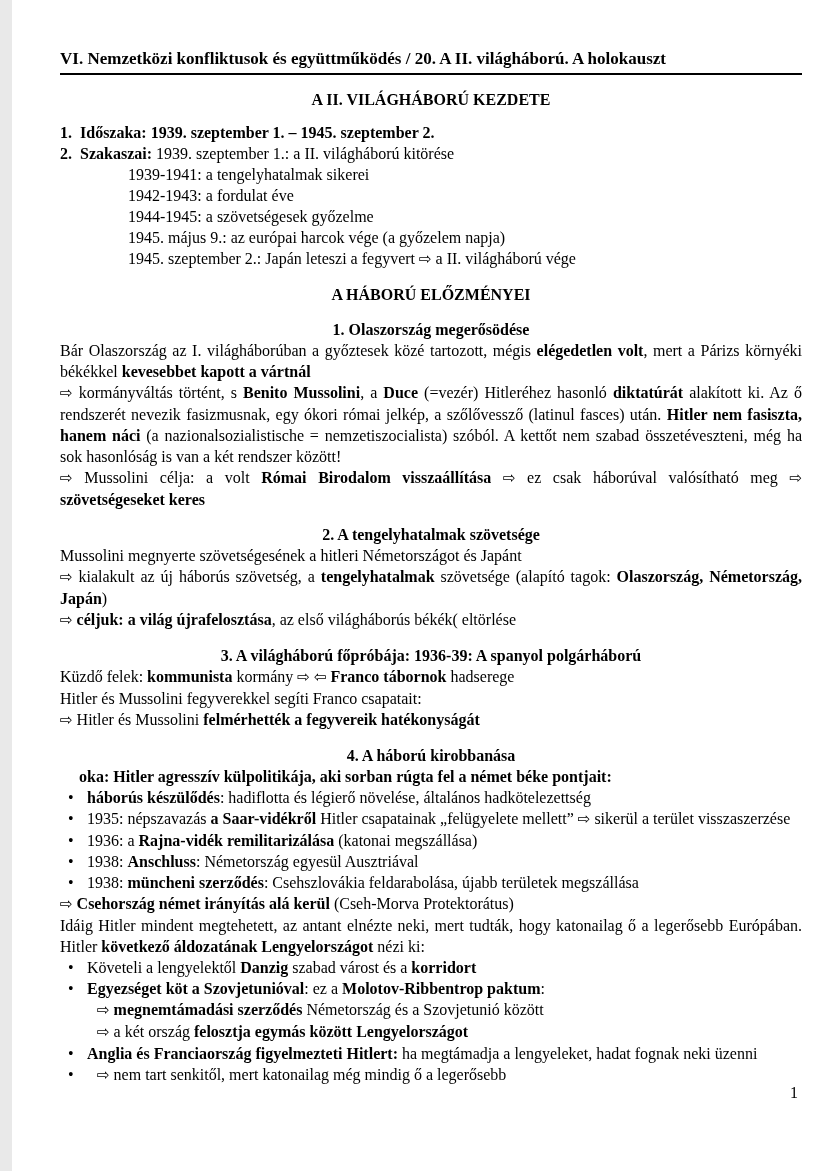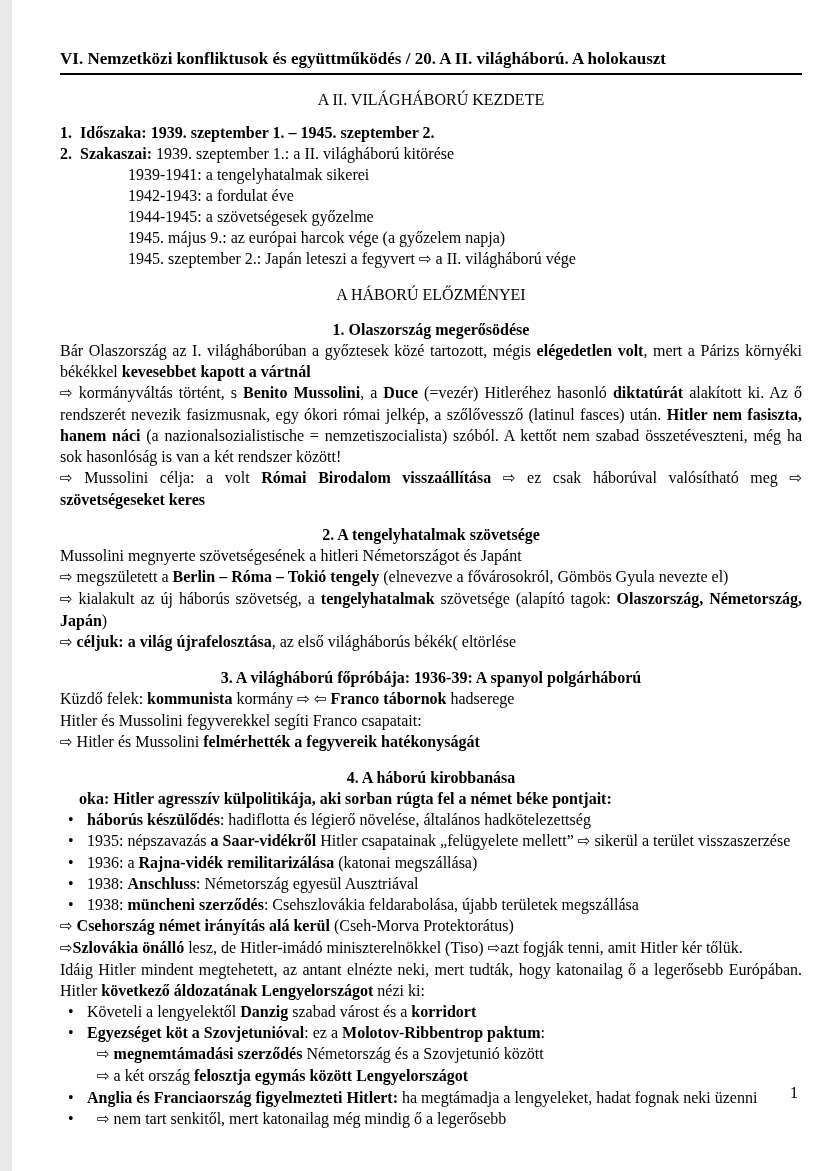--- a/index.html
+++ b/index.html
@@ -1,21 +1,21 @@
 <!DOCTYPE html>
 <html><head>
 <meta charset="utf-8">
 <style>
   html,body{margin:0;padding:0;background:#e9e9e9;}
   .page{position:relative;width:828px;height:1171px;background:#ffffff;color:#000;
         font-family:"Liberation Serif","DejaVu Serif",serif;font-size:16px;overflow:hidden;margin-left:12px;}
   .doc{position:absolute;left:48px;right:38px;top:48px;}
   .doc-title{font-weight:bold;font-size:17px;line-height:20px;border-bottom:2px solid #000;padding-bottom:4px;}
   .blk{line-height:21px;text-align:justify;}
-  .heading{text-align:center;font-weight:normal;margin:14px 0 12px 0;}
+  .heading{text-align:center;font-weight:bold;margin:14px 0 12px 0;}
   .section-title{font-weight:bold;margin-top:14px;text-align:center;}
   .plain{text-align:left;}
   .num{position:relative;padding-left:20px;}
   .num > .marker{position:absolute;left:0;font-weight:bold;}
   .cont{padding-left:68px;text-align:left;}
   .oka{padding-left:19px;font-weight:bold;text-align:left;}
   .bullet{position:relative;padding-left:27px;}
   .bullet > .marker{position:absolute;left:8px;}
   .sub{padding-left:37px;text-align:left;}
   .b{font-weight:bold;}
@@ -37,36 +37,34 @@
         <div class="blk cont"><span class="">1944-1945: a szövetségesek győzelme</span></div>
         <div class="blk cont"><span class="">1945. május 9.: az európai harcok vége (a győzelem napja)</span></div>
         <div class="blk cont"><span class="">1945. szeptember 2.: Japán leteszi a fegyvert </span><span class="arrow">⇨</span><span class=""> a II. világháború vége</span></div>
         <div class="blk heading"><span class="">A HÁBORÚ ELŐZMÉNYEI</span></div>
         <div class="blk section-title"><span class="">1. Olaszország megerősödése</span></div>
         <div class="blk para"><span class="">Bár Olaszország az I. világháborúban a győztesek közé tartozott, mégis </span><span class="b ">elégedetlen volt</span><span class="">, mert a Párizs környéki békékkel </span><span class="b ">kevesebbet kapott a vártnál</span></div>
         <div class="blk para"><span class="arrow">⇨</span><span class=""> kormányváltás történt, s </span><span class="b ">Benito Mussolini</span><span class="">, a </span><span class="b ">Duce</span><span class=""> (=vezér) Hitleréhez hasonló </span><span class="b ">diktatúrát</span><span class=""> alakított ki. Az ő rendszerét nevezik fasizmusnak, egy ókori római jelkép, a szőlővessző (latinul fasces) után. </span><span class="b ">Hitler nem fasiszta, hanem náci</span><span class=""> (a nazionalsozialistische = nemzetiszocialista) szóból. A kettőt nem szabad összetéveszteni, még ha sok hasonlóság is van a két rendszer között!</span></div>
         <div class="blk para"><span class="arrow">⇨</span><span class=""> Mussolini célja: a volt </span><span class="b ">Római Birodalom visszaállítása</span><span class=""> </span><span class="arrow">⇨</span><span class=""> ez csak háborúval valósítható meg </span><span class="arrow">⇨</span><span class=""> </span><span class="b ">szövetségeseket keres</span></div>
         <div class="blk section-title"><span class="">2. A tengelyhatalmak szövetsége</span></div>
         <div class="blk plain"><span class="">Mussolini megnyerte szövetségesének a hitleri Németországot és Japánt</span></div>
-        <div class="blk para"><span class="arrow">⇨</span><span class=""> megszületett a </span><span class="b ">Berlin – Róma – Tokió tengely</span><span class=""> (elnevezve a fővárosokról, Gömbös Gyula nevezte el)</span></div>
         <div class="blk para"><span class="arrow">⇨</span><span class=""> kialakult az új háborús szövetség, a </span><span class="b ">tengelyhatalmak</span><span class=""> szövetsége (alapító tagok: </span><span class="b ">Olaszország, Németország, Japán</span><span class="">)</span></div>
         <div class="blk para"><span class="arrow">⇨</span><span class=""> </span><span class="b ">céljuk: a világ újrafelosztása</span><span class="">, az első világháborús békék( eltörlése</span></div>
         <div class="blk section-title"><span class="">3. A világháború főpróbája: 1936-39: A spanyol polgárháború</span></div>
         <div class="blk plain"><span class="">Küzdő felek: </span><span class="b ">kommunista</span><span class=""> kormány </span><span class="arrow">⇨</span><span class=""> </span><span class="arrow">⇦</span><span class=""> </span><span class="b ">Franco tábornok</span><span class=""> hadserege</span></div>
         <div class="blk plain"><span class="">Hitler és Mussolini fegyverekkel segíti Franco csapatait:</span></div>
         <div class="blk plain"><span class="arrow">⇨</span><span class=""> Hitler és Mussolini </span><span class="b ">felmérhették a fegyvereik hatékonyságát</span></div>
         <div class="blk section-title"><span class="">4. A háború kirobbanása</span></div>
         <div class="blk oka"><span class="">oka: Hitler agresszív külpolitikája, aki sorban rúgta fel a német béke pontjait:</span></div>
         <div class="blk bullet"><span class="marker">•</span><span class="b ">háborús készülődés</span><span class="">: hadiflotta és légierő növelése, általános hadkötelezettség</span></div>
         <div class="blk bullet"><span class="marker">•</span><span class="">1935: népszavazás </span><span class="b ">a Saar-vidékről</span><span class=""> Hitler csapatainak „felügyelete mellett” </span><span class="arrow">⇨</span><span class=""> sikerül a terület visszaszerzése</span></div>
         <div class="blk bullet"><span class="marker">•</span><span class="">1936: a </span><span class="b ">Rajna-vidék remilitarizálása</span><span class=""> (katonai megszállása)</span></div>
         <div class="blk bullet"><span class="marker">•</span><span class="">1938: </span><span class="b ">Anschluss</span><span class="">: Németország egyesül Ausztriával</span></div>
         <div class="blk bullet"><span class="marker">•</span><span class="">1938: </span><span class="b ">müncheni szerződés</span><span class="">: Csehszlovákia feldarabolása, újabb területek megszállása</span></div>
         <div class="blk plain"><span class="arrow">⇨</span><span class=""> </span><span class="b ">Csehország német irányítás alá kerül</span><span class=""> (Cseh-Morva Protektorátus)</span></div>
-        <div class="blk plain"><span class="arrow">⇨</span><span class="b ">Szlovákia önálló</span><span class=""> lesz, de Hitler-imádó miniszterelnökkel (Tiso) </span><span class="arrow">⇨</span><span class="">azt fogják tenni, amit Hitler kér tőlük.</span></div>
         <div class="blk para"><span class="">Idáig Hitler mindent megtehetett, az antant elnézte neki, mert tudták, hogy katonailag ő a legerősebb Európában. Hitler </span><span class="b ">következő áldozatának Lengyelországot</span><span class=""> nézi ki:</span></div>
         <div class="blk bullet"><span class="marker">•</span><span class="">Követeli a lengyelektől </span><span class="b ">Danzig</span><span class=""> szabad várost és a </span><span class="b ">korridort</span></div>
         <div class="blk bullet"><span class="marker">•</span><span class="b ">Egyezséget köt a Szovjetunióval</span><span class="">: ez a </span><span class="b ">Molotov-Ribbentrop paktum</span><span class="">:</span></div>
         <div class="blk sub"><span class="arrow">⇨</span><span class=""> </span><span class="b ">megnemtámadási szerződés</span><span class=""> Németország és a Szovjetunió között</span></div>
         <div class="blk sub"><span class="arrow">⇨</span><span class=""> a két ország </span><span class="b ">felosztja egymás között Lengyelországot</span></div>
         <div class="blk bullet"><span class="marker">•</span><span class="b ">Anglia és Franciaország figyelmezteti Hitlert:</span><span class=""> ha megtámadja a lengyeleket, hadat fognak neki üzenni</span></div>
         <div class="blk bullet"><span class="marker">•</span></div>
         <div class="blk sub"><span class="arrow">⇨</span><span class=""> nem tart senkitől, mert katonailag még mindig ő a legerősebb</span></div>
       </div>
   </div>

